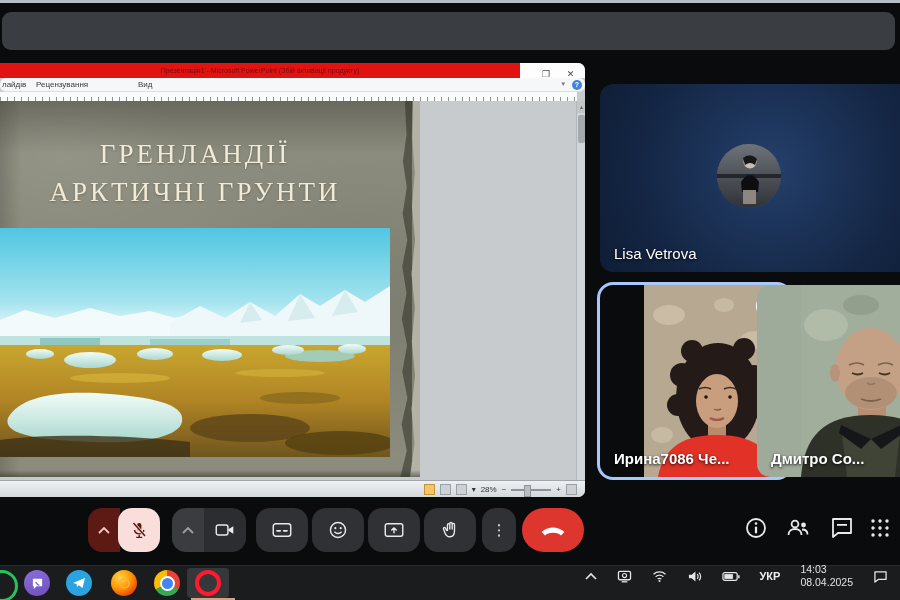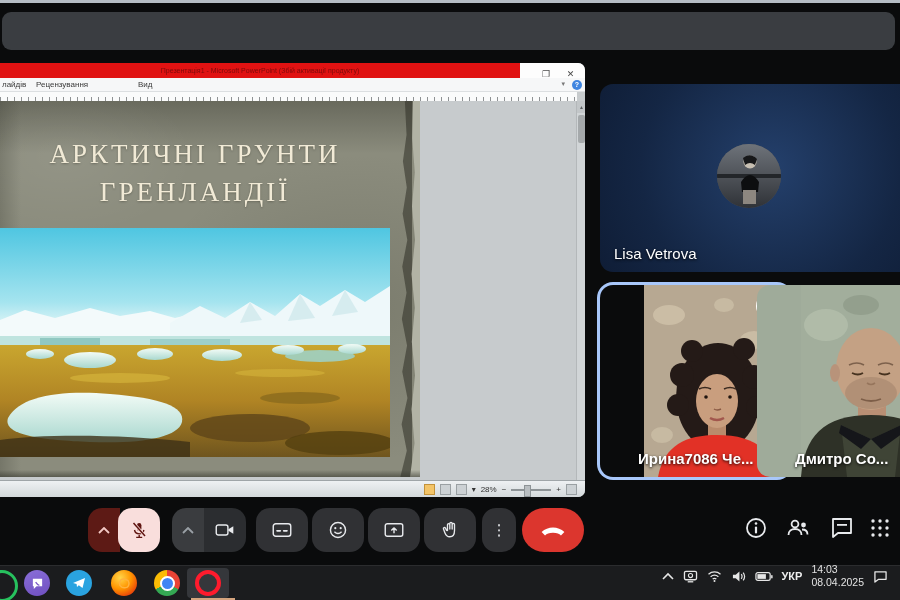--- a/index.html
+++ b/index.html
@@ -14,21 +14,21 @@
 
   
   .ppt{left:0;top:63px;width:585px;height:434px;background:#c7cbcd;
        border-radius:0 7px 7px 0;overflow:hidden;}
   .ppt-titlebar-red{left:0;top:0;width:520px;height:15px;background:#e01212;
        color:#7d0b0b;font-size:7px;line-height:15px;text-align:center;
        white-space:nowrap;overflow:hidden;}
   .ppt-titlebar-white{left:520px;top:0;width:65px;height:15px;background:#fdfdfd;}
   .winbtn{font-size:9px;color:#4a4a4a;line-height:15px;width:20px;text-align:center;display:inline-block;}
   .ppt-menubar{left:0;top:15px;width:585px;height:13px;background:#f6f7f8;border-bottom:1px solid #dcdfe1;
-       font-size:8px;color:#3a3a3a;}
+       font-size:8px;color:#3a3a3a;border-radius:6px;}
   .menu-item{position:absolute;top:2px;}
   .ppt-help{position:absolute;right:3px;top:1.5px;width:10px;height:10px;border-radius:50%;
        background:#3f85e0;color:#fff;font-size:7px;line-height:10px;text-align:center;font-weight:bold;}
   .menu-caret{position:absolute;right:20px;top:2px;color:#777;font-size:7px;}
   .ppt-ruler{left:0;top:29px;width:577px;height:9px;background:#fafbfb;border-bottom:1px solid #b6babc;
        background-image:repeating-linear-gradient(90deg,#8f9294 0 1px,transparent 1px 7px);
        background-size:100% 4px;background-position:0 100%;background-repeat:no-repeat;}
   .ppt-editor{left:0;top:38px;width:585px;height:379px;background:#c7cbcd;overflow:hidden;}
 
   .slide{left:0;top:0;width:420px;height:376px;overflow:hidden;background-color:#8b8c7d;
@@ -69,39 +69,39 @@
   .tile-lisa{left:600px;top:84px;width:297px;height:188px;
        background:radial-gradient(circle at 50% 45%,#24406c,#142644 65%,#0f1d36);}
   .avatar{left:117px;top:60px;width:64px;height:64px;border-radius:50%;overflow:hidden;background:#4a4e54;}
   .tile-iryna{left:600px;top:285px;width:146px;height:192px;box-shadow:0 0 0 3px #a8c7fa;}
   .tile-dmytro{left:757px;top:285px;width:140px;height:192px;background:#9fab9a;}
   .badge{position:absolute;border-radius:50%;display:flex;align-items:center;justify-content:center;}
   .dots-badge{right:8px;top:8px;width:26px;height:26px;background:#fff;color:#174ea6;
        font-size:13px;font-weight:bold;letter-spacing:1px;line-height:26px;}
   .micoff-badge{right:8px;top:8px;width:26px;height:26px;background:rgba(32,33,36,.85);}
   .expand-ico{position:absolute;right:8px;bottom:10px;width:16px;height:16px;}
-  .name-sm{font-weight:600;font-size:15px;margin-left:24px;}
+  .name-sm{font-weight:600;font-size:15px;}
 
   
   .ctl{top:508px;height:44px;display:flex;align-items:center;justify-content:center;}
   .seg-left{border-radius:14px 0 0 14px;}
   .seg-right{border-radius:0 14px 14px 0;}
   .btn-dark{background:#303134;}
   .btn-darker{background:#2b2d30;}
   .pill{border-radius:14px;}
   .endcall{border-radius:22px;background:#dc362e;}
   .panel-ico{top:516px;width:24px;height:24px;}
 
   
   .taskbar{left:0;top:565px;width:900px;height:35px;background:#1b1c1e;border-top:1px solid #2b2c2e;}
   .tb-ico{position:absolute;top:4px;width:26px;height:26px;border-radius:50%;
       display:flex;align-items:center;justify-content:center;}
   .opera-box{position:absolute;left:187px;top:2px;width:42px;height:30px;background:#35373b;border-radius:4px;}
   .opera-underline{position:absolute;left:191px;top:32px;width:44px;height:2px;background:#d5a47e;}
-  .tray{position:absolute;top:0;height:20px;display:flex;align-items:center;gap:9px;color:#e6e6e6;}
+  .tray{position:absolute;top:0;height:20px;display:flex;align-items:center;gap:20px;color:#e6e6e6;}
   .tray-lang{font-size:11px;font-weight:bold;color:#efefef;}
   .tray-clock{font-size:10.5px;line-height:1.25;color:#e2e2e2;}
   .tray-svg{display:block;}
 </style>
 </head>
 <body>
 
 <div class="screen">
 
   <div class="abs top-line"></div>
@@ -121,22 +121,22 @@
       <span class="menu-caret">▾</span>
       <span class="ppt-help">?</span>
     </div>
 
     <div class="abs ppt-ruler"></div>
 
     <div class="abs ppt-editor">
 
       <div class="abs slide">
         <div class="abs slide-title">
+          <div>ГРЕНЛАНДІЇ</div>
           <div>АРКТИЧНІ ГРУНТИ</div>
-          <div>ГРЕНЛАНДІЇ</div>
         </div>
 
         <svg class="abs photo" viewBox="0 0 390 229" preserveAspectRatio="none">
           <defs>
             <linearGradient id="sky" x1="0" y1="0" x2="0" y2="1">
               <stop offset="0" stop-color="#4fc6e1"></stop>
                 <stop offset="0.62" stop-color="#a5e4ef"></stop>
               <stop offset="0.85" stop-color="#e9f8f8"></stop>
             </linearGradient>
             <linearGradient id="grass" x1="0" y1="0" x2="0" y2="1">

